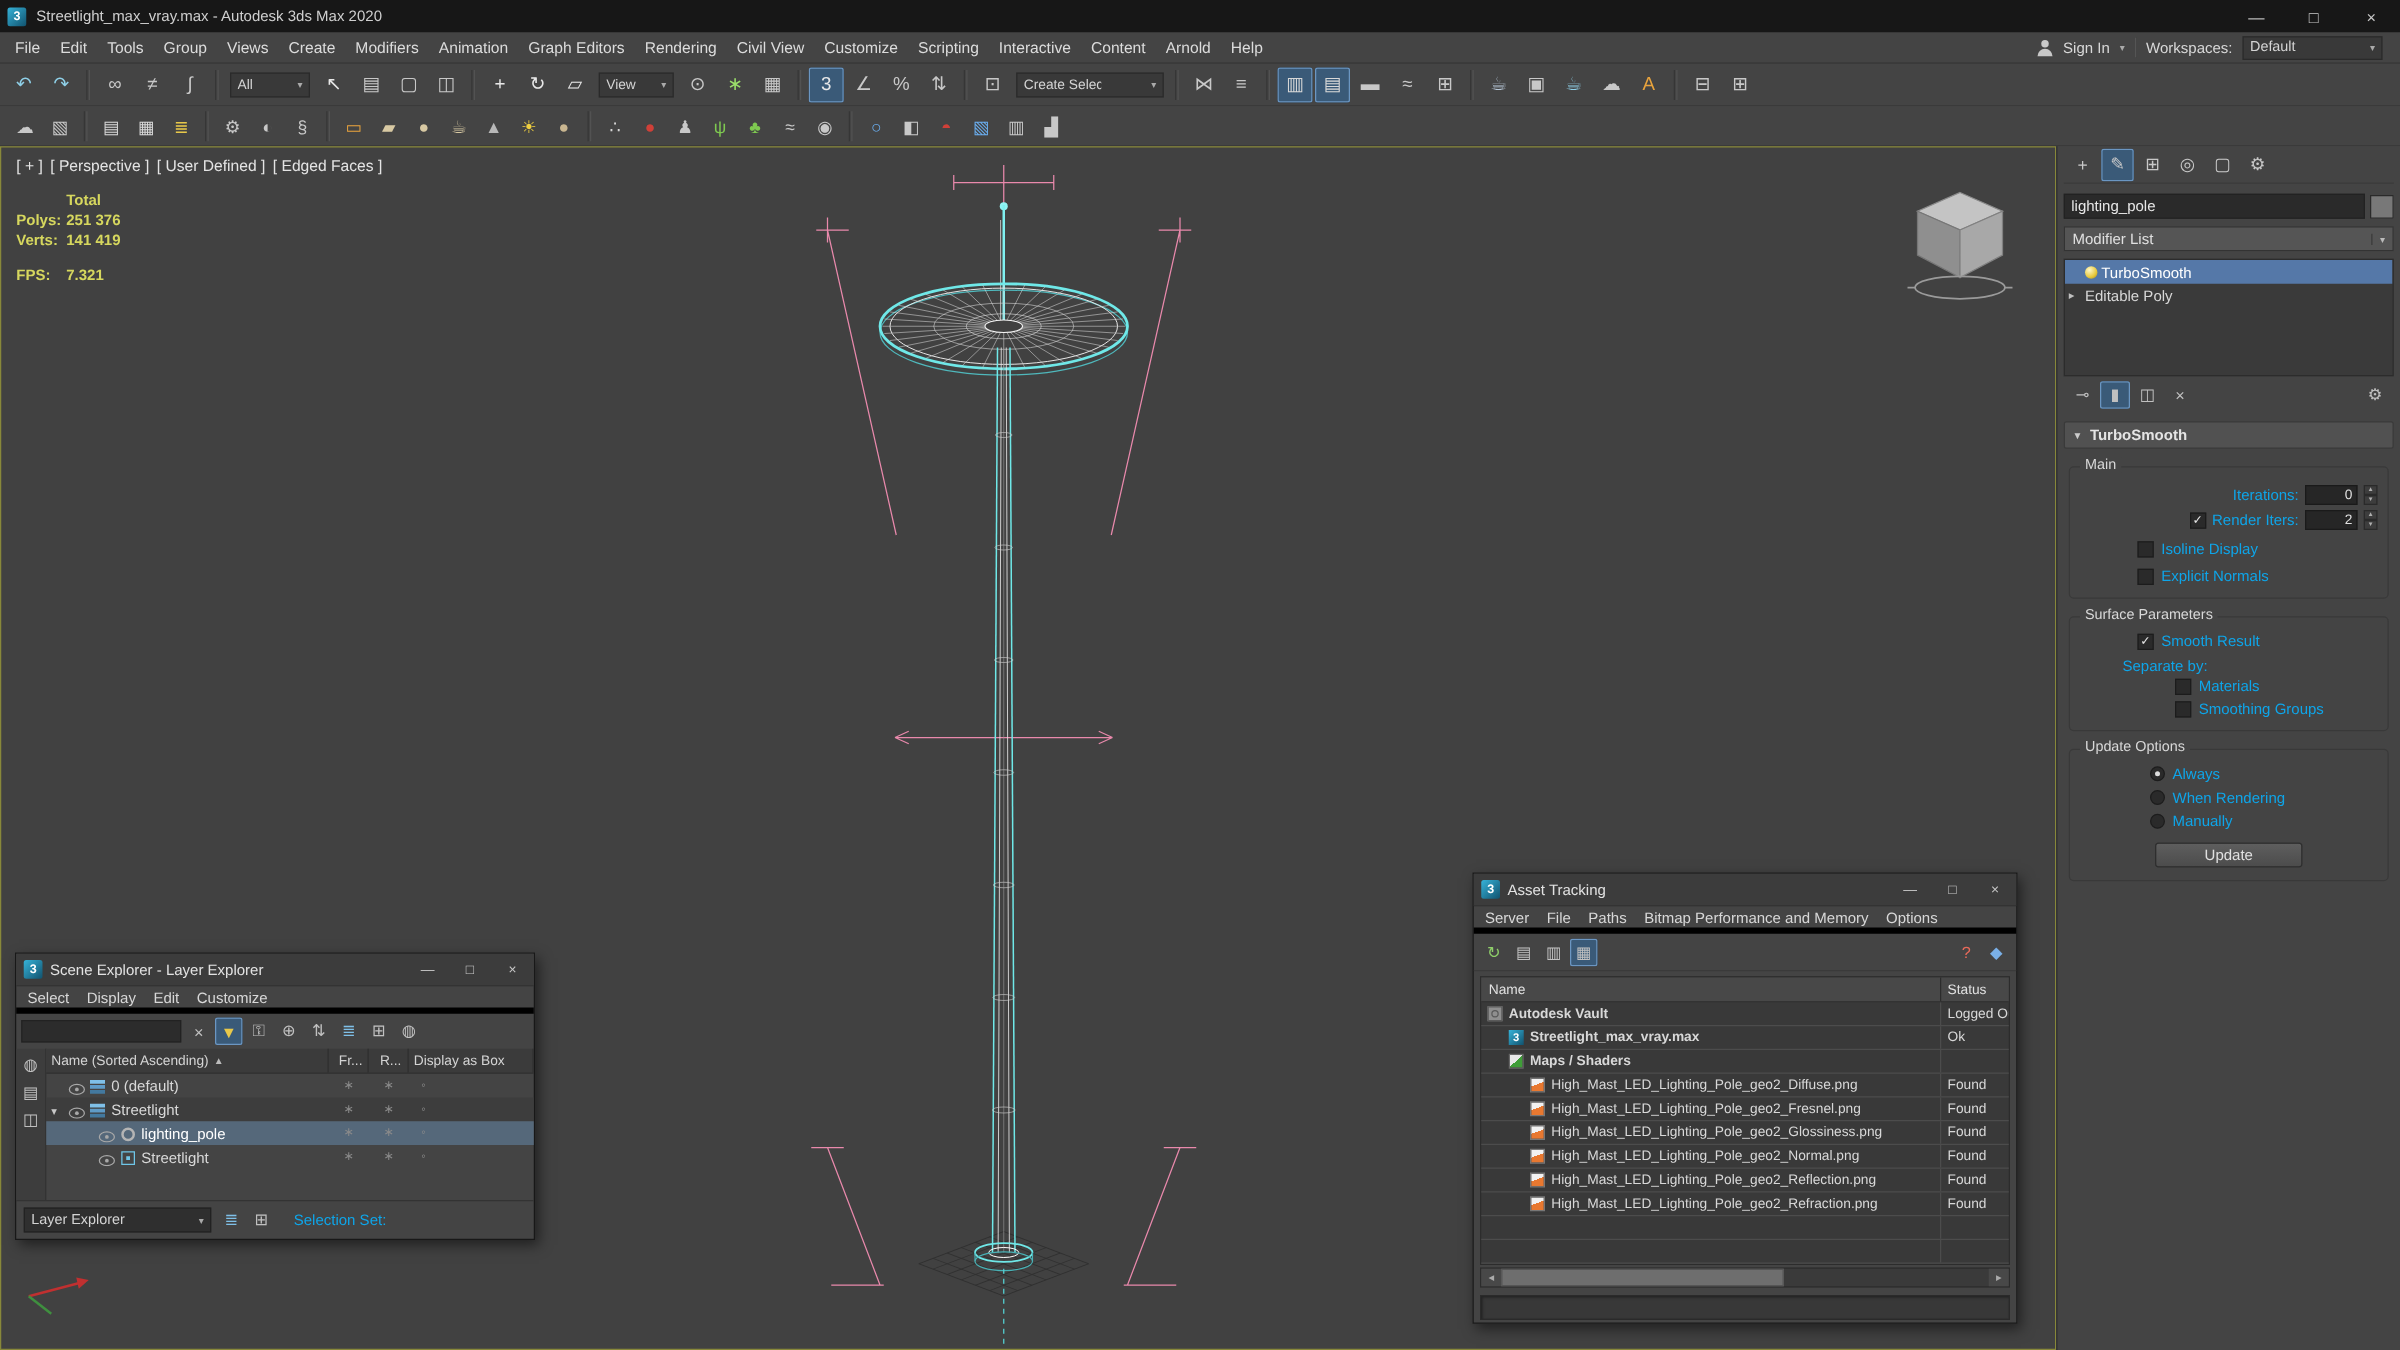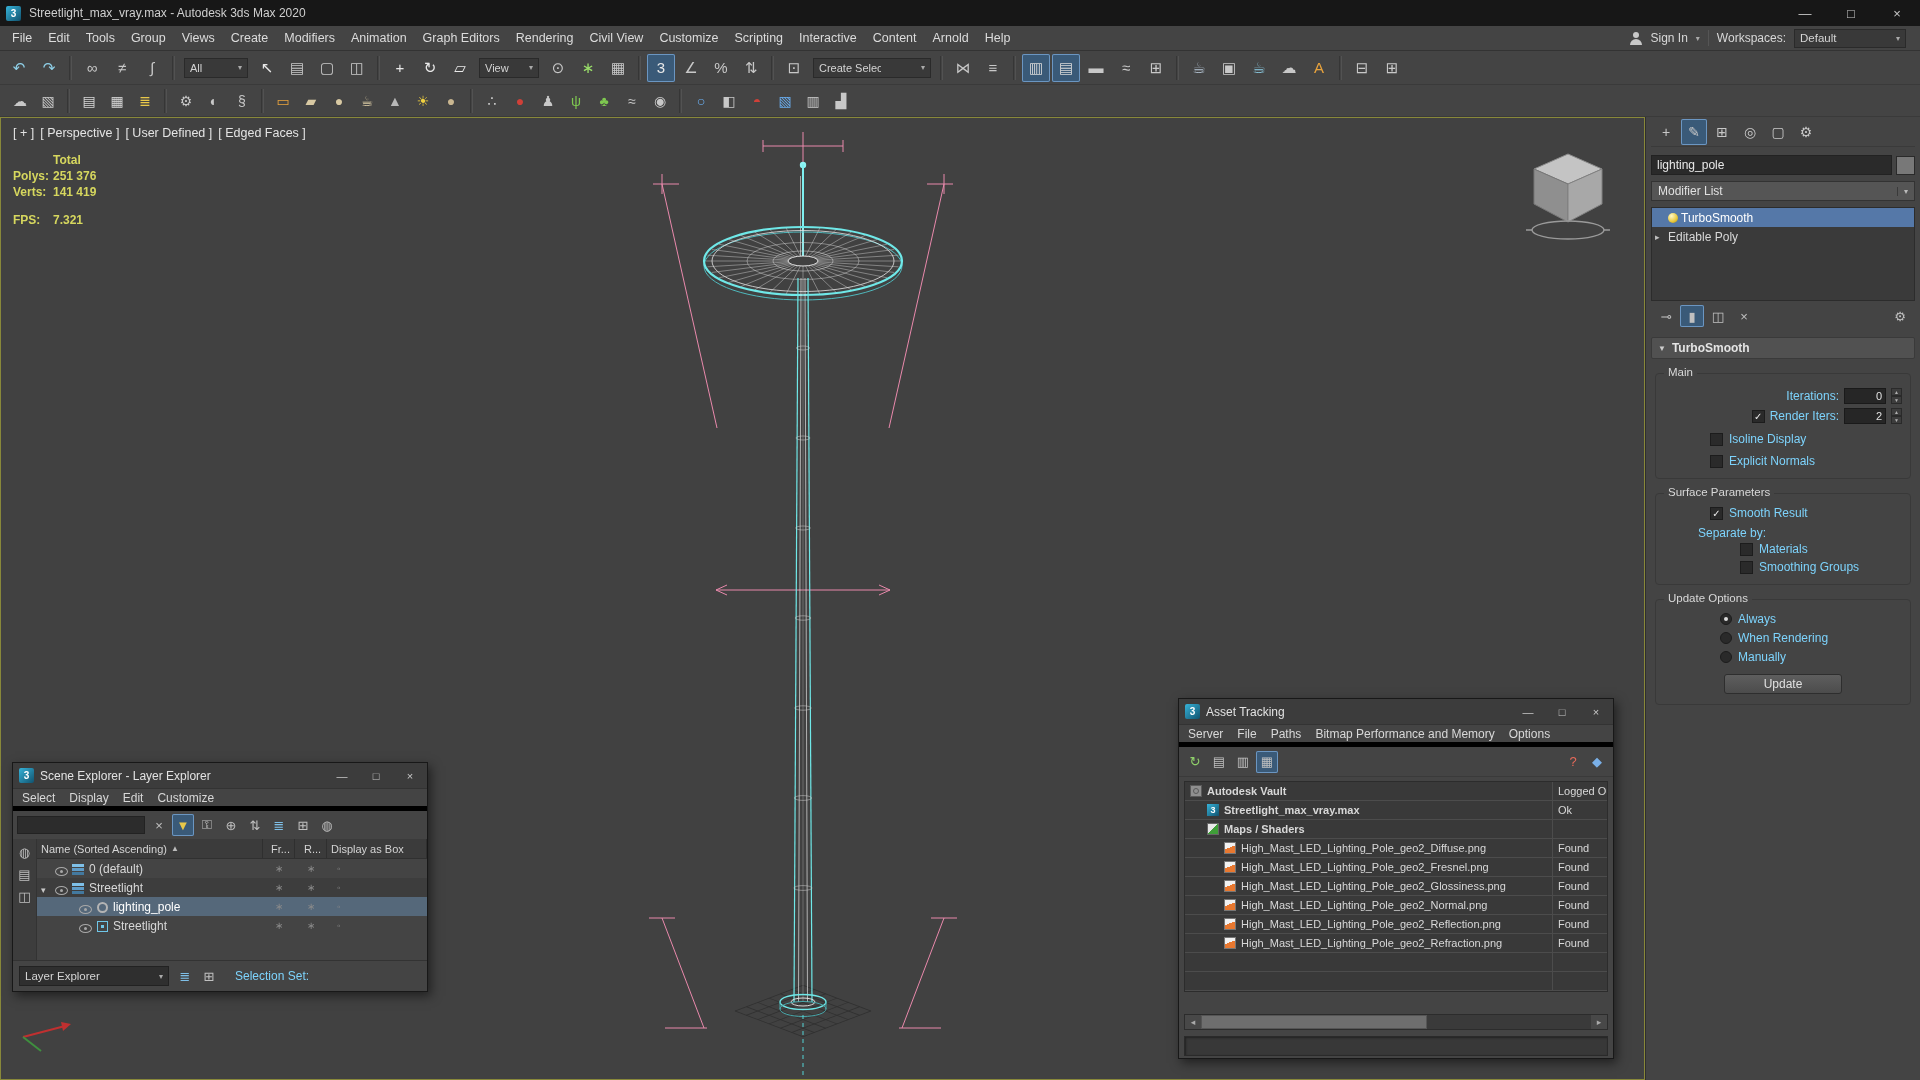--- a/index.html
+++ b/index.html
@@ -135,21 +135,21 @@
   .stack-row .gutter{width:10px;font-size:9px;color:#c0c0c0;}
   .stack-row .bulb{width:10px;height:10px;border-radius:50%;background:radial-gradient(circle at 35% 30%,#fff8c8,#e8c83a 60%,#9a7f1f);}
   .stack-row[data-icon="arrow"] .gutter::before{content:'▸';}
   .stacktools{display:flex;align-items:center;margin-top:4px;padding:0 2px;}
   .stacktools .sbtn{width:24px;height:22px;}
   .stacktools .sbtn.right{margin-left:auto;}
   .rhead{height:22px;background:#515151;border:1px solid #3a3a3a;border-radius:2px;display:flex;align-items:center;gap:6px;padding:0 6px;margin-top:10px;font-weight:bold;color:#e4e4e4;}
   .rhead .tri{font-size:8px;color:#ccc;}
   .grp{position:relative;border:1px solid #393939;border-radius:4px;margin:14px 4px 0;padding:10px 6px 8px;}
   .grp>.gt{position:absolute;top:-8px;left:8px;background:#444;padding:0 4px;font-size:11.5px;color:#d8d8d8;}
-  .plabel{font-size:12px;color:#7dd3fc;}
+  .plabel{font-size:12px;color:#0ea5e9;}
   .spinrow{display:flex;align-items:center;justify-content:flex-end;gap:5px;margin:4px 2px;}
   .spinval{width:42px;height:16px;background:#262626;border:1px solid #1a1a1a;color:#e0e0e0;font-size:11px;display:flex;align-items:center;justify-content:flex-end;padding-right:3px;}
   .spinner{display:flex;flex-direction:column;width:11px;height:16px;}
   .spinner span{flex:1;display:flex;align-items:center;justify-content:center;font-size:5px;color:#b0b0b0;background:#3d3d3d;border:1px solid #2a2a2a;}
   .cb{width:13px;height:13px;background:#2a2a2a;border:1px solid #1c1c1c;color:#e8e8e8;font-size:10px;line-height:11px;text-align:center;flex:none;}
   .cb.on::after{content:'✓';}
   .cbrow{display:flex;align-items:center;gap:6px;margin:8px 2px 2px 48px;}
   .cbrow.ind2{margin-left:78px;}
   .lblrow{margin:6px 2px 2px 36px;}
   .radio{width:12px;height:12px;border-radius:50%;background:#2a2a2a;border:1px solid #1c1c1c;position:relative;flex:none;}
@@ -1112,20 +1112,24 @@
 
       <div class="sbtn" style="--icon-color: #e86a5a;">
             <span class="glyph">?</span>
           </div>
           <div class="sbtn" style="--icon-color: #7ab0e8;">
             <span class="glyph">◆</span>
           </div>
         </div>
     </div>
     <div class="at-table">
+      <div class="at-head">
+        <div class="a1">Name</div>
+        <div class="a2">Status</div>
+      </div>
       <div>
 
           <div class="at-row bold" data-icon="vault" style="--ind: 0;">
             <div class="a1">
               <span class="ic"></span>
               <span class="nm">Autodesk Vault</span>
             </div>
             <div class="a2">Logged Out</div>
           </div>
 

